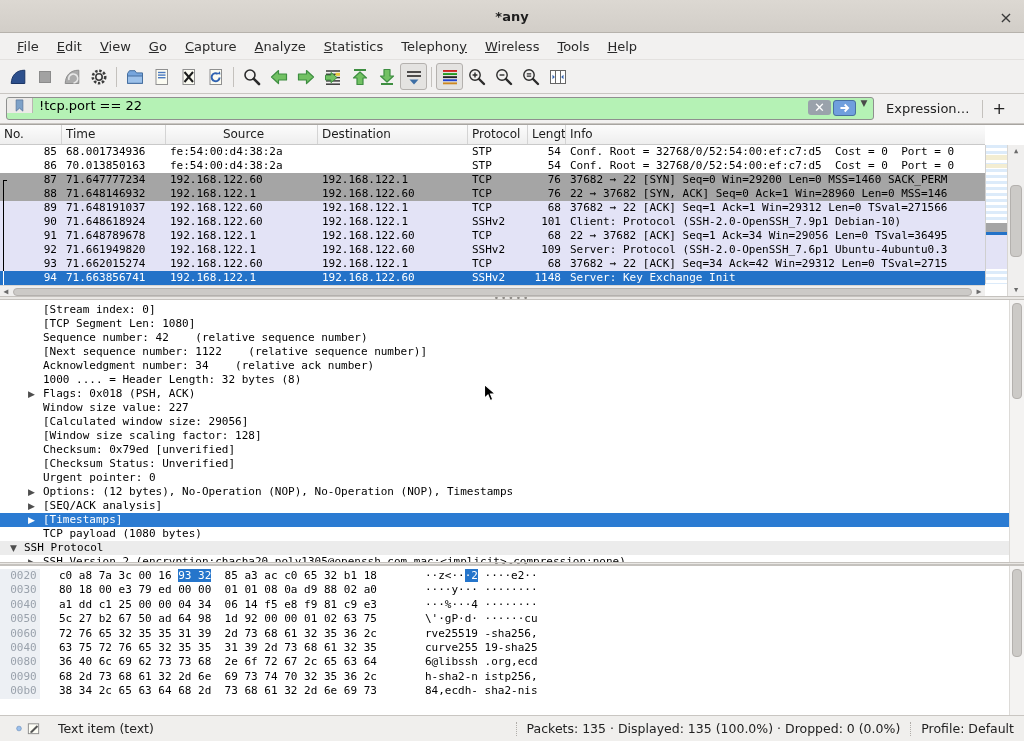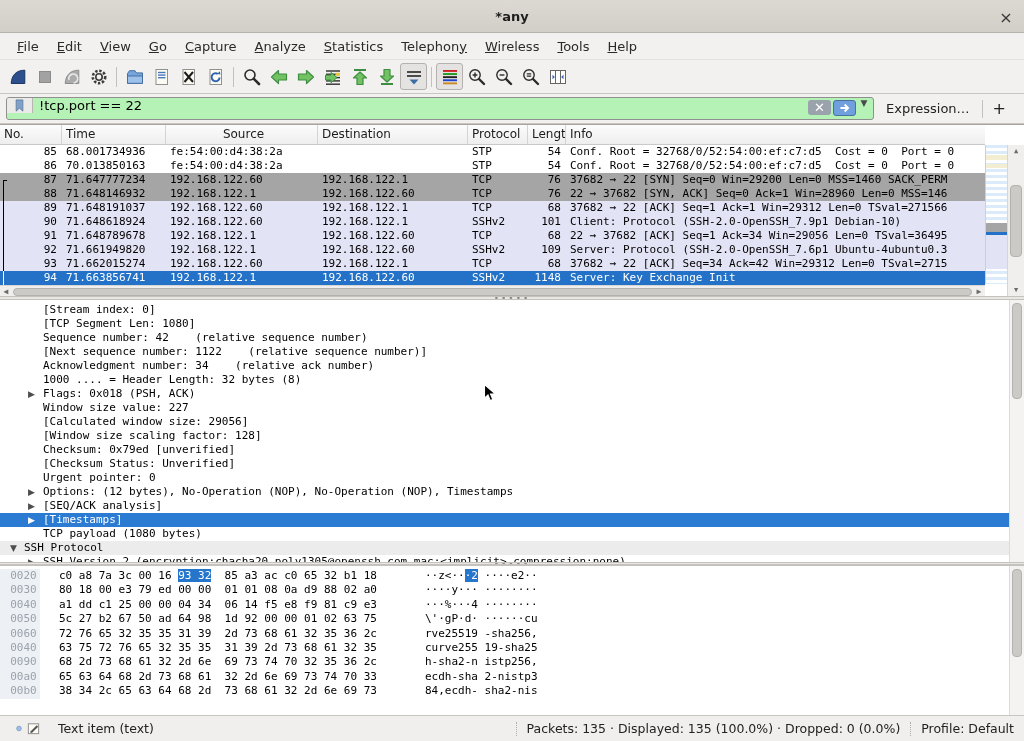--- a/index.html
+++ b/index.html
@@ -402,22 +402,22 @@
     </div>
 
   <div class="hexpane">
     <div id="hex-rows">
         <div class="hrow"><span class="hoff">0020</span><span class="hx"><span>c0 a8 7a 3c 00 16 </span><span class="hl">93 32</span><span>  85 a3 ac c0 65 32 b1 18</span></span><span class="asc"><span>··z&lt;··</span><span class="hl">·2</span><span> ····e2··</span></span></div>
         <div class="hrow"><span class="hoff">0030</span><span class="hx"><span>80 18 00 e3 79 ed 00 00  01 01 08 0a d9 88 02 a0</span></span><span class="asc"><span>····y··· ········</span></span></div>
         <div class="hrow"><span class="hoff">0040</span><span class="hx"><span>a1 dd c1 25 00 00 04 34  06 14 f5 e8 f9 81 c9 e3</span></span><span class="asc"><span>···%···4 ········</span></span></div>
         <div class="hrow"><span class="hoff">0050</span><span class="hx"><span>5c 27 b2 67 50 ad 64 98  1d 92 00 00 01 02 63 75</span></span><span class="asc"><span>\'·gP·d· ······cu</span></span></div>
         <div class="hrow"><span class="hoff">0060</span><span class="hx"><span>72 76 65 32 35 35 31 39  2d 73 68 61 32 35 36 2c</span></span><span class="asc"><span>rve25519 -sha256,</span></span></div>
         <div class="hrow"><span class="hoff">0040</span><span class="hx"><span>63 75 72 76 65 32 35 35  31 39 2d 73 68 61 32 35</span></span><span class="asc"><span>curve255 19-sha25</span></span></div>
+        <div class="hrow"><span class="hoff">0080</span><span class="hx"><span>36 40 6c 69 62 73 73 68  2e 6f 72 67 2c 65 63 64</span></span><span class="asc"><span>6@libssh .org,ecd</span></span></div>
         <div class="hrow"><span class="hoff">0090</span><span class="hx"><span>68 2d 73 68 61 32 2d 6e  69 73 74 70 32 35 36 2c</span></span><span class="asc"><span>h-sha2-n istp256,</span></span></div>
-        <div class="hrow"><span class="hoff">00a0</span><span class="hx"><span>65 63 64 68 2d 73 68 61  32 2d 6e 69 73 74 70 33</span></span><span class="asc"><span>ecdh-sha 2-nistp3</span></span></div>
         <div class="hrow"><span class="hoff">00b0</span><span class="hx"><span>38 34 2c 65 63 64 68 2d  73 68 61 32 2d 6e 69 73</span></span><span class="asc"><span>84,ecdh- sha2-nis</span></span></div>
       </div>
     <div class="hvscroll">
       <div class="hvthumb"></div>
     </div>
   </div>
 
   <div class="statusbar">
     <span class="sb-icon sb-left">
       <svg viewBox="0 0 16 16">

